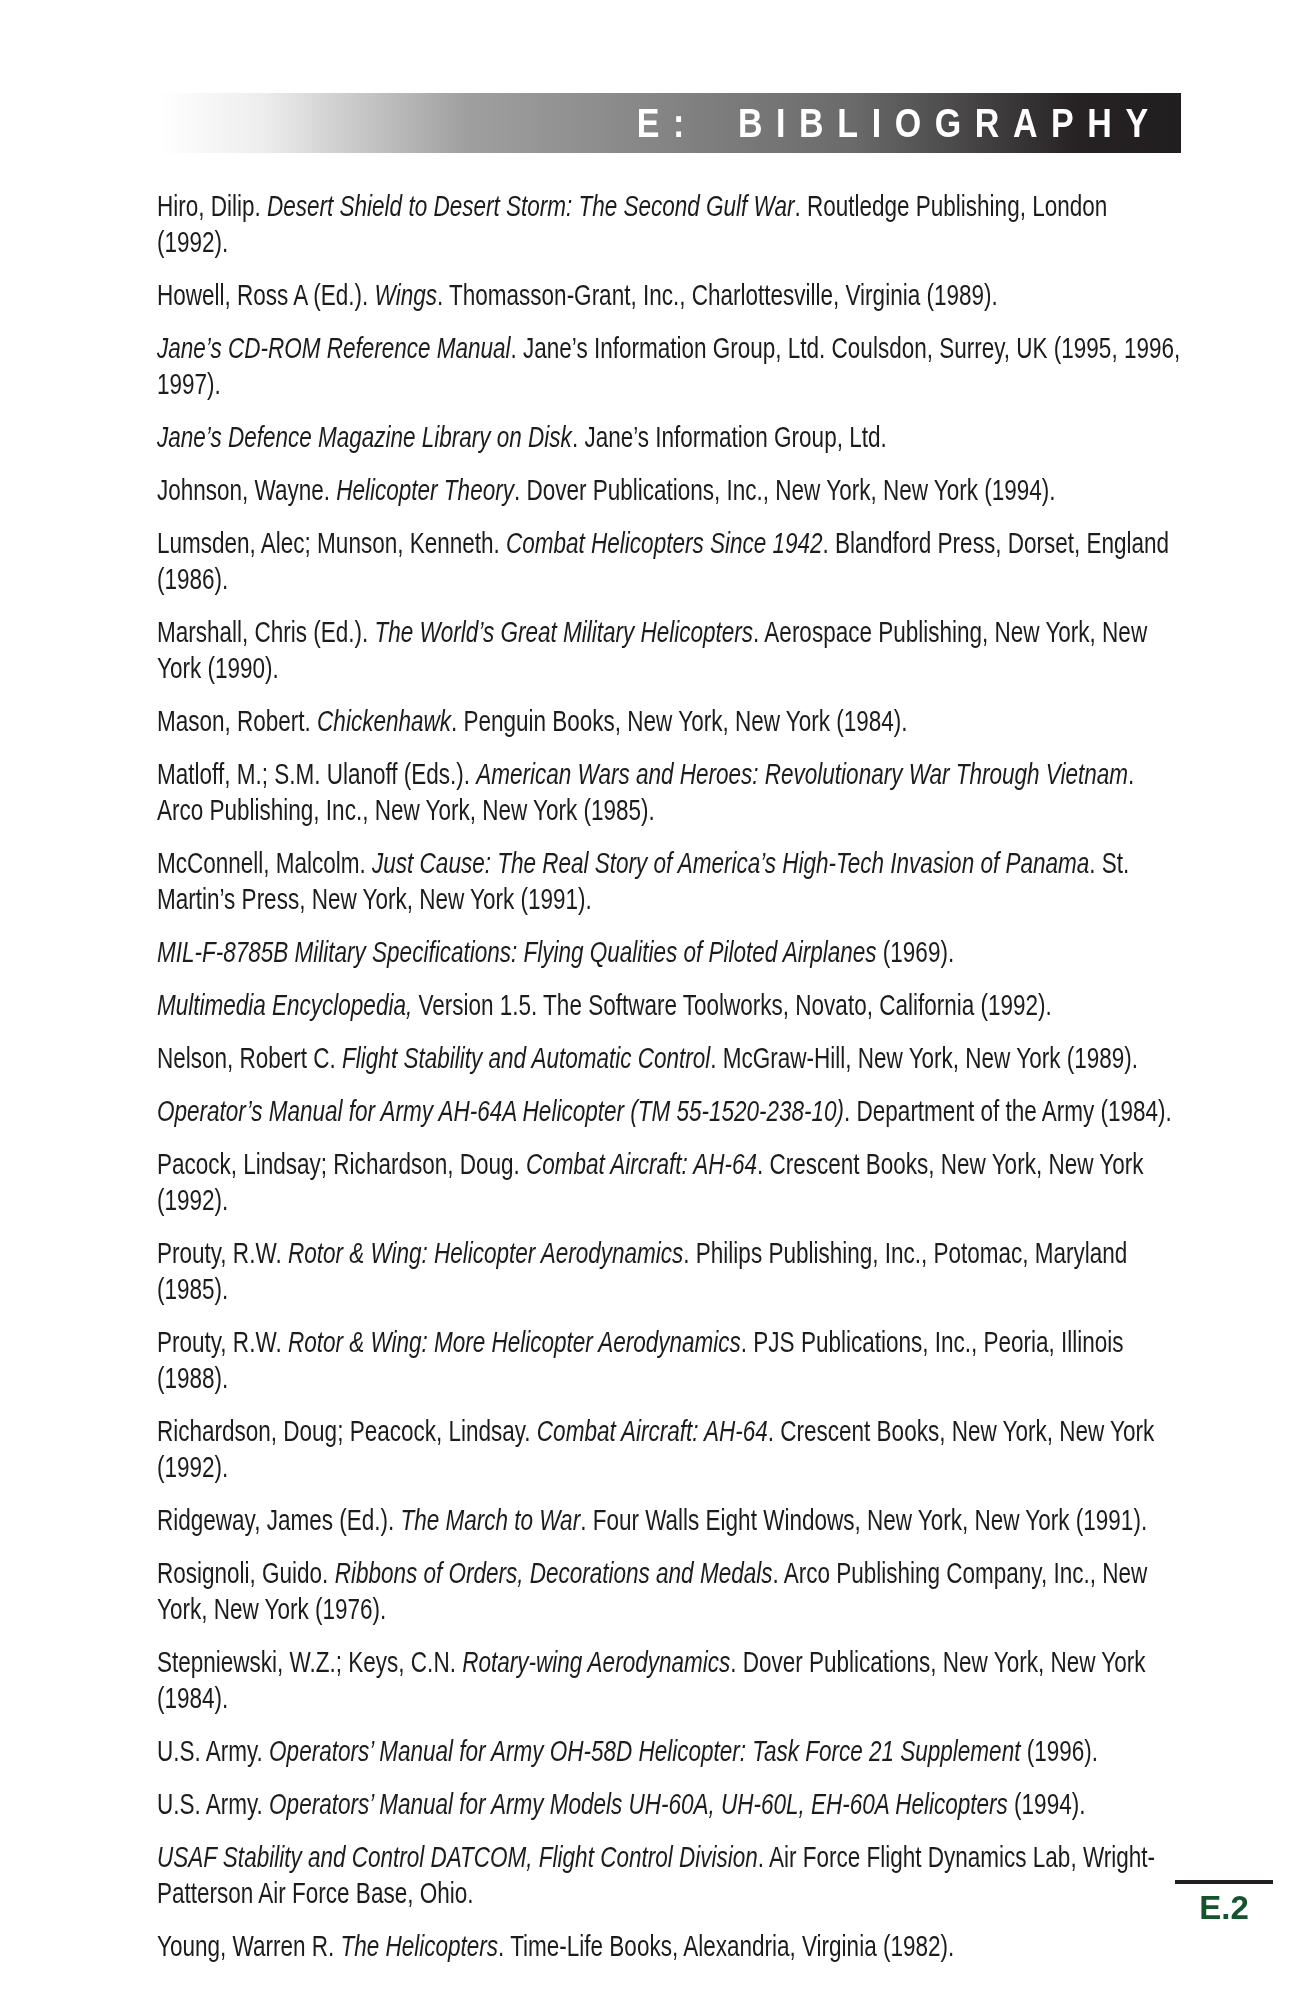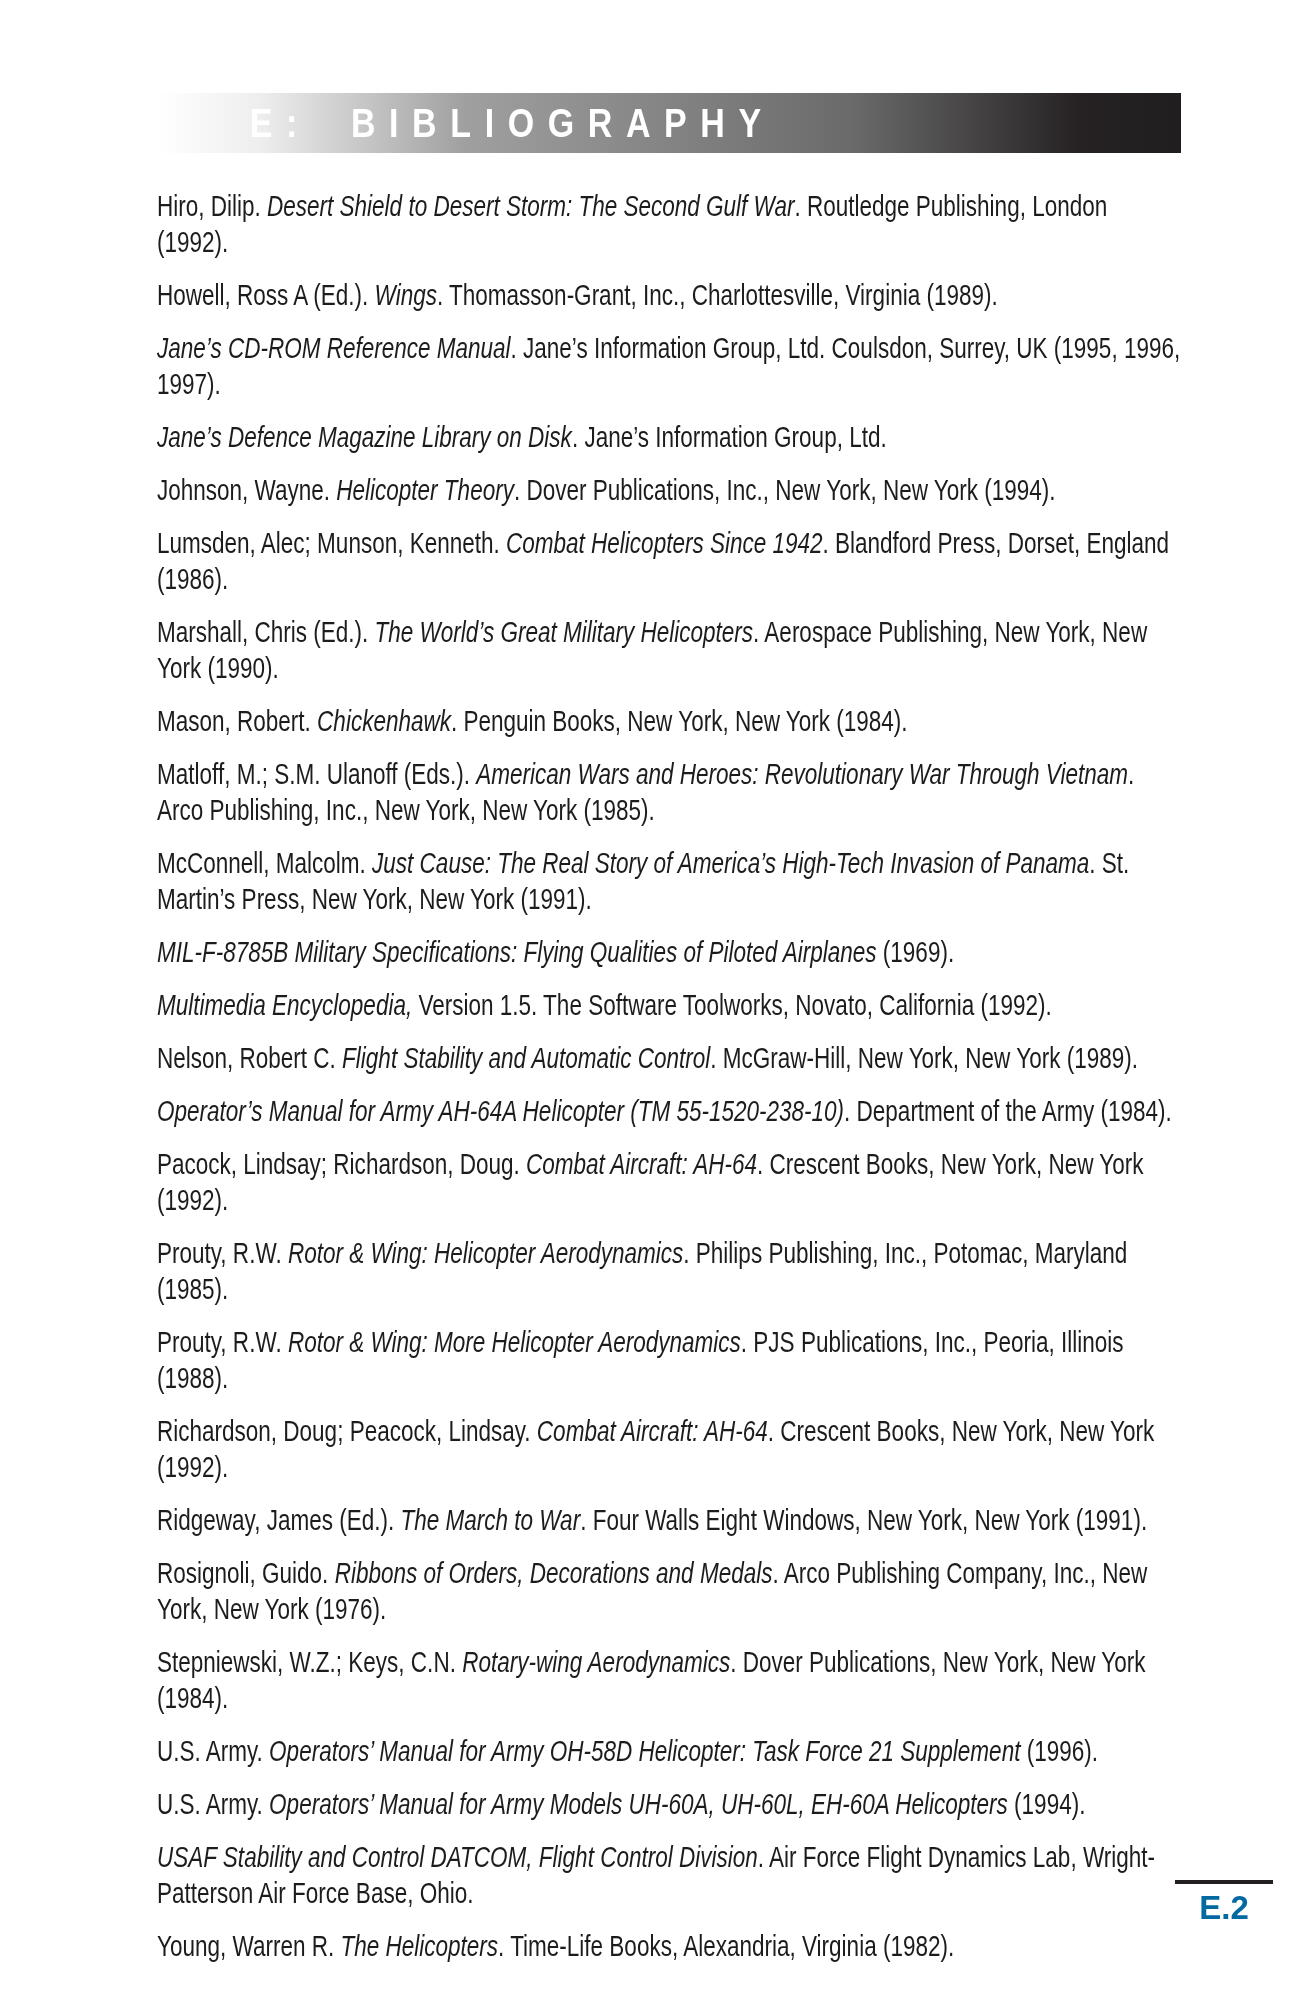--- a/index.html
+++ b/index.html
@@ -15,22 +15,22 @@
   
   .header-bar {
     position: absolute;
     left: 157px; top: 93px;
     width: 1024px; height: 60px;
     background: linear-gradient(90deg,
       #ffffff 0%, #eeeeee 10%, #a0a0a0 30%,
       #6a6a6a 68%, #262223 90%, #211e1f 100%);
     display: flex;
     align-items: center;
-    justify-content: flex-start;
-    padding-right: 36px;
+    justify-content: flex-end;
+    padding-right: 19px;
     box-sizing: border-box;
   }
   .header-title {
     color: #ffffff;
     font-weight: bold;
     font-size: 40px;
     letter-spacing: 16px;
     word-spacing: 20px;
     line-height: 1;
     white-space: nowrap;
@@ -59,21 +59,21 @@
     width: 98px; height: 4px;
     background: #231f20;
   }
   .page-number {
     position: absolute;
     left: 1175px; top: 1889px;
     width: 98px;
     text-align: center;
     font-size: 33px;
     font-weight: bold;
-    color: #0369a1;
+    color: #14532d;
   }
 </style>
 </head>
 <body>
 
 <div class="page">
 
   <div class="header-bar">
     <span class="header-title">E: BIBLIOGRAPHY</span>
   </div>

